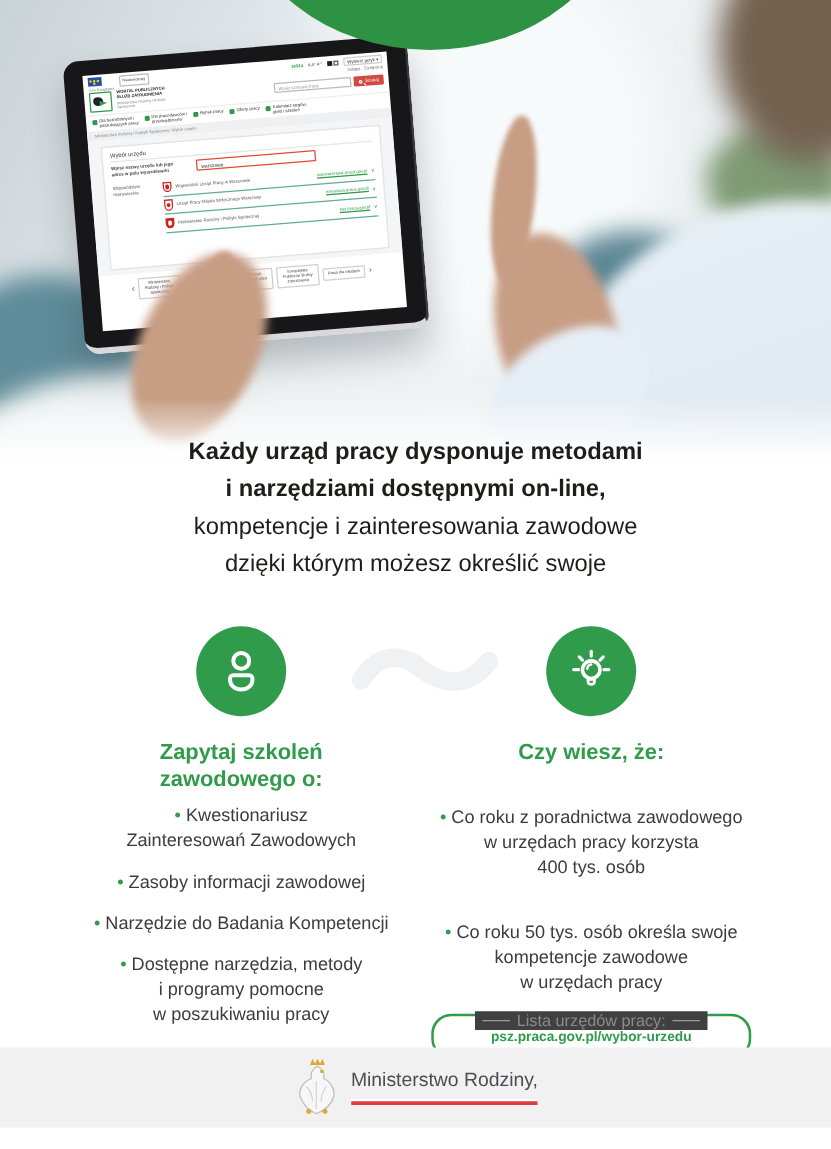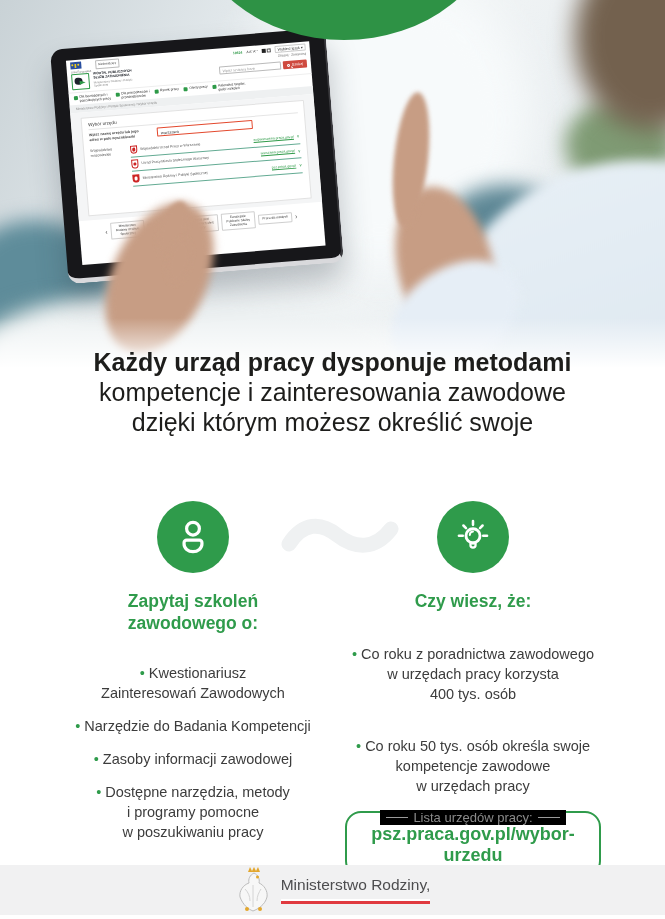--- a/index.html
+++ b/index.html
@@ -102,49 +102,49 @@
 
   .m-carousel{position:relative;display:flex;align-items:center;justify-content:center;gap:3px;padding:4px 4px 0 4px;}
   .car-prev,.car-next{font-size:7px;color:#555;line-height:10px;}
   .m-tab{border:0.5px solid #cfcfcf;background:#fff;border-radius:1px;font-size:3.1px;color:#333;
          text-align:center;line-height:1.2;padding:2px 3px;width:34px;box-sizing:border-box;}
   .blue-tri{position:absolute;left:88px;top:22px;width:0;height:0;
             border-left:5px solid transparent;border-right:5px solid transparent;border-bottom:4px solid #2a6db5;}
 
   
   .headline{position:absolute;left:0;top:347px;width:665px;text-align:center;
-            font-size:25px;line-height:30px;color:#1d1d1b;z-index:70;}
+            font-size:19px;line-height:30px;color:#1d1d1b;z-index:70;}
   .hl-bold{font-weight:bold;}
 
   
   .col{position:absolute;text-align:center;z-index:70;}
   .col-left{left:38px;top:501px;width:310px;}
   .col-right{left:322px;top:501px;width:302px;}
   .icon-circle{width:72px;height:72px;border-radius:50%;background:#2f9b4b;margin:0 auto;
                display:flex;align-items:center;justify-content:center;}
   .col-heading{margin-top:17px;color:#2f9b4b;font-weight:bold;font-size:17.5px;line-height:1.28;white-space:pre-line;}
-  .bullets{margin-top:28px;}
+  .bullets{margin-top:8px;}
   .col-right .bullets{margin-top:18px;}
   .bullet{font-size:14.5px;color:#3c3c3c;line-height:1.38;margin-bottom:13px;}
   .col-right .bullet{margin-bottom:15px;margin-top:32px;}
   .dot{color:#2f9b4b;}
   .bt{white-space:pre-line;}
 
   .wave{position:absolute;left:281px;top:506px;z-index:69;}
 
   
   .link-box{margin:13px auto 0;width:256px;border:2px solid #2f9b4b;border-radius:16px;
             position:relative;padding:11px 6px 9px 6px;box-sizing:border-box;}
   .legend{position:absolute;top:-9px;left:0;right:0;text-align:center;}
-  .legend .inner{background:#000000;padding:0 6px;font-size:13px;color:#8b8b8b;display:inline-flex;align-items:center;gap:5px;}
+  .legend .inner{background:#404040;padding:0 6px;font-size:13px;color:#8b8b8b;display:inline-flex;align-items:center;gap:5px;}
   .legend-dash{display:inline-block;width:22px;height:1px;background:#9b9b9b;}
-  .link-url{font-size:18px;font-weight:bold;color:#2f9b4b;}
-
-  
-  .footer{position:absolute;left:0;bottom:4px;width:665px;height:50px;background:#f1f1f2;
+  .link-url{font-size:11px;font-weight:bold;color:#2f9b4b;}
+
+  
+  .footer{position:absolute;left:0;bottom:17px;width:665px;height:64px;background:#f1f1f2;
           display:flex;align-items:center;justify-content:center;gap:10px;z-index:80;}
   .footer-text-wrap{display:inline-block;}
   .footer-text{font-size:15.5px;color:#4d4d4f;line-height:1.22;}
   .flag-underline{margin-top:4px;}
   .flag-white{height:2px;background:#ffffff;}
   .flag-red{height:3px;background:#e03a40;}
 </style>
 </head>
 <body>
 
@@ -287,42 +287,43 @@
     <div class="hand h-rthumb"></div>
     <div class="hand h-rpalm"></div>
     <div class="blob b-cuff"></div>
 
     <div class="green-cap"></div>
     <div class="photo-fade"></div>
   </div>
 
   <div class="headline">
     <div class="hl-bold">Każdy urząd pracy dysponuje metodami</div>
+    <div class="hl-bold">i narzędziami dostępnymi on-line,</div>
     <div>kompetencje i zainteresowania zawodowe</div>
     <div>dzięki którym możesz określić swoje</div>
   </div>
 
   <svg class="wave" width="118" height="58" viewBox="0 0 118 58">
     <path d="M8,38 C22,16 40,16 56,29 C74,43 94,44 110,23" fill="none" stroke="#eff1f2" stroke-width="15" stroke-linecap="round"></path>
   </svg>
 
   <div class="col col-left">
     <div class="icon-circle">
       <svg width="46" height="46" viewBox="0 0 72 72">
         <circle cx="36" cy="23" r="10" fill="none" stroke="#fff" stroke-width="5"></circle>
         <path d="M26,41 h20 a4,4 0 0 1 4,4 v2 a14,12 0 0 1 -28,0 v-2 a4,4 0 0 1 4,-4 z" fill="none" stroke="#fff" stroke-width="5" stroke-linejoin="round"></path>
       </svg>
     </div>
     <div class="col-heading">Zapytaj szkoleń
 zawodowego o:</div>
     <div class="bullets">
       <div class="bullet"><span class="dot">•</span> <span class="bt">Kwestionariusz
 Zainteresowań Zawodowych</span></div>
+      <div class="bullet"><span class="dot">•</span> <span class="bt">Zasoby informacji zawodowej</span></div>
       <div class="bullet"><span class="dot">•</span> <span class="bt">Narzędzie do Badania Kompetencji</span></div>
-      <div class="bullet"><span class="dot">•</span> <span class="bt">Zasoby informacji zawodowej</span></div>
       <div class="bullet"><span class="dot">•</span> <span class="bt">Dostępne narzędzia, metody
 i programy pomocne
 w poszukiwaniu pracy</span></div>
     </div>
   </div>
 
   <div class="col col-right">
     <div class="icon-circle">
       <svg width="46" height="46" viewBox="0 0 72 72">
         <circle cx="36" cy="34" r="11" fill="none" stroke="#fff" stroke-width="4.5"></circle>

